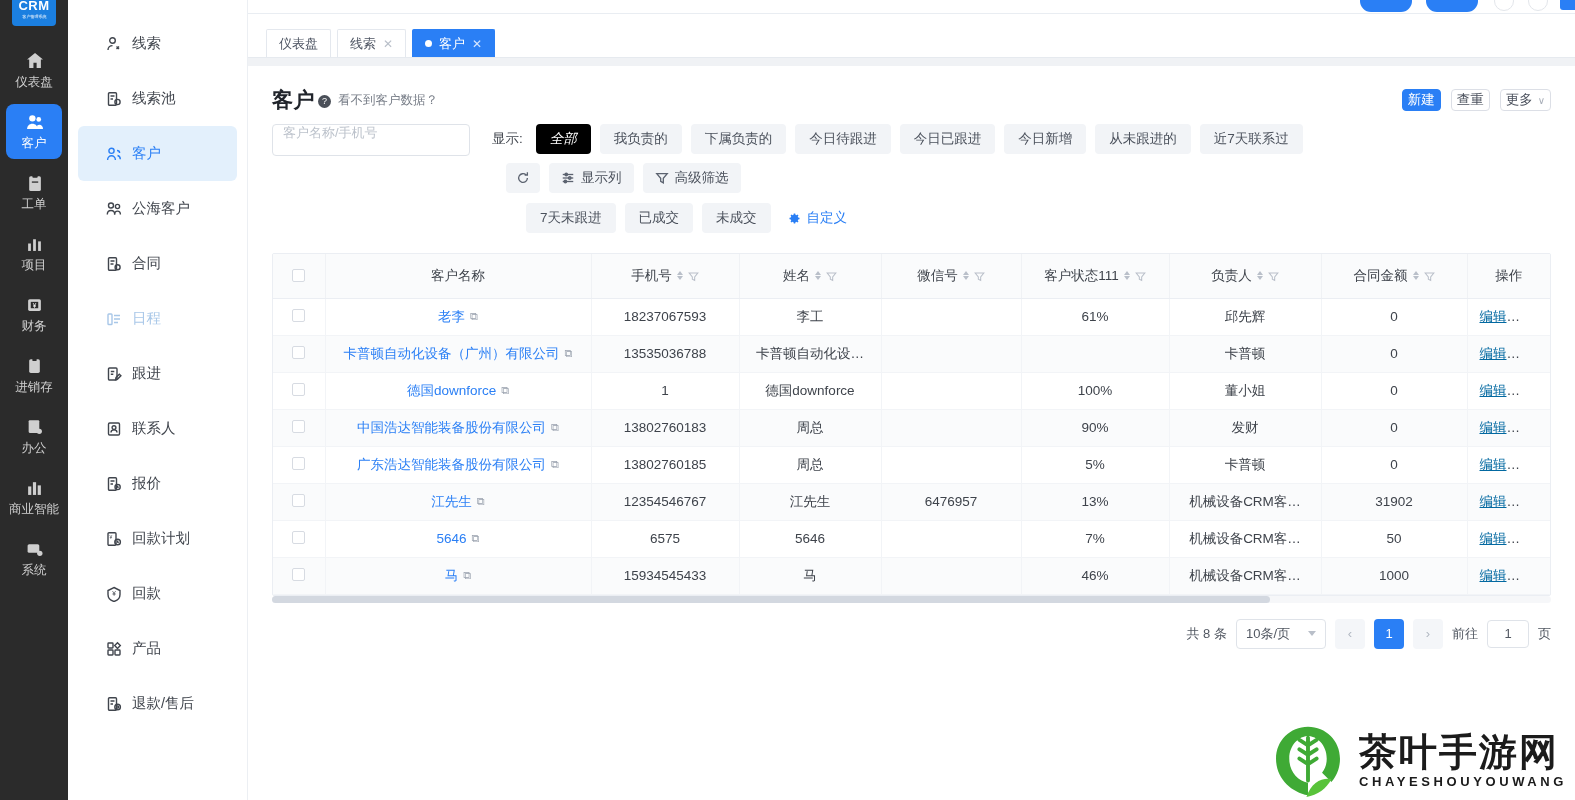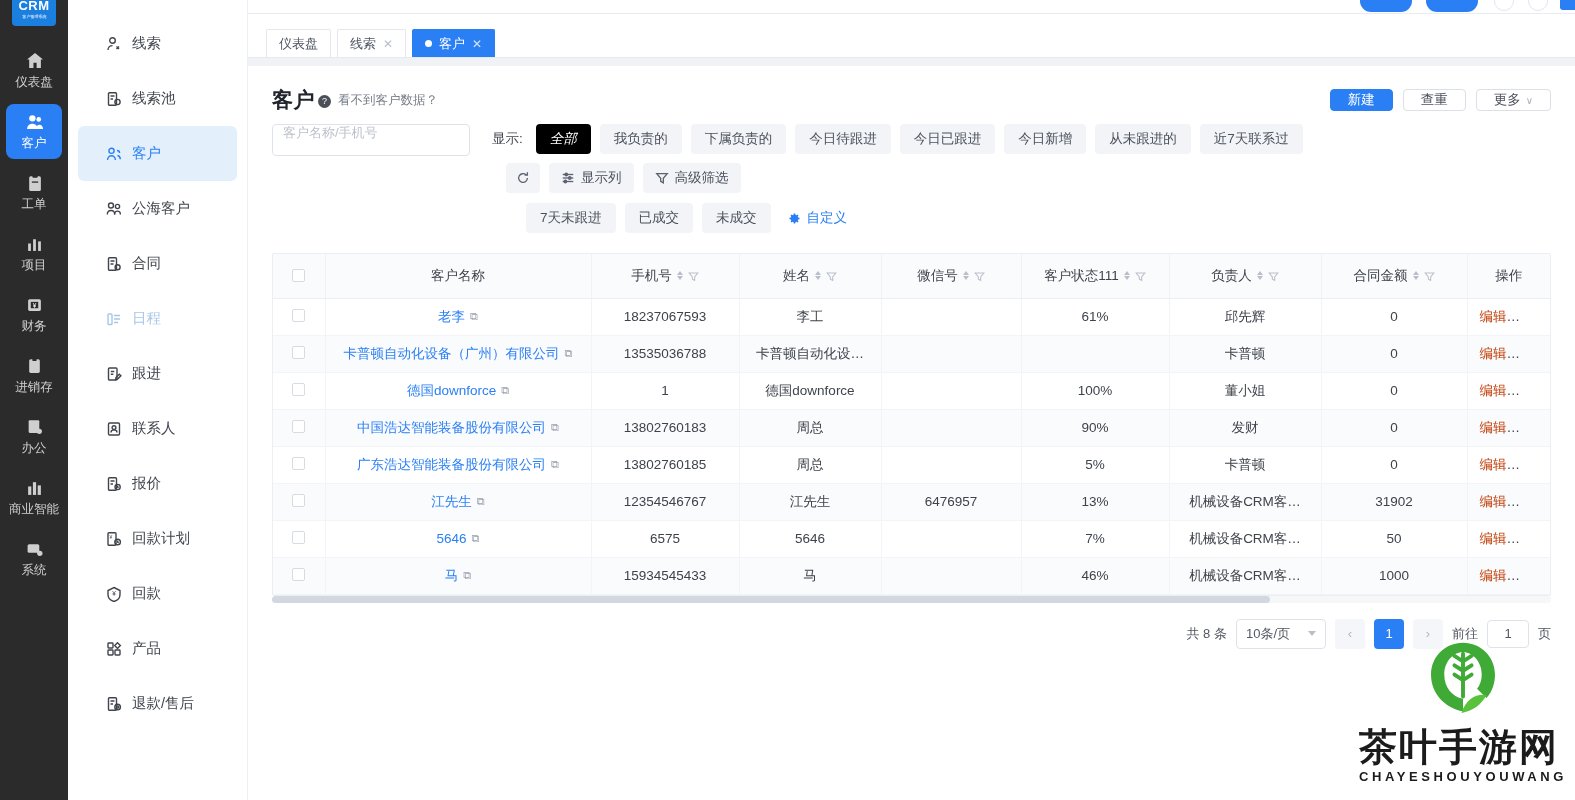--- a/index.html
+++ b/index.html
@@ -77,21 +77,21 @@
   .page-head { display: flex; align-items: center; padding: 20px 24px 6px 24px; }
   .page-title { font-size: 21px; font-weight: bold; color: #20242b; letter-spacing: .5px; }
   .help-icon {
     width: 13px; height: 13px; border-radius: 50%; background: #4a4f58; color: #fff;
     font-size: 9px; display: inline-flex; align-items: center; justify-content: center;
     margin: 0 7px 0 3px; position: relative; top: 1px;
   }
   .head-sub { font-size: 12.5px; color: #767c86; }
   .head-actions { margin-left: auto; display: flex; gap: 10px; }
   .btn {
-    height: 22px; padding: 0 17px; border-radius: 4px; border: 1px solid #dcdfe6;
+    height: 22px; padding: 0 5px; border-radius: 4px; border: 1px solid #dcdfe6;
     background: #fff; color: #4a505c; font-size: 13.5px; cursor: pointer;
     display: flex; align-items: center; gap: 5px; font-family: inherit;
   }
   .btn.primary { background: #2a7ff5; border-color: #2a7ff5; color: #fff; }
 
   .filters { padding: 4px 24px 0 24px; display: flex; align-items: flex-start; flex-wrap: wrap; }
   .search-box {
     width: 198px; height: 32px; border: 1px solid #dfe3e9; border-radius: 4px;
     display: flex; align-items: flex-start; padding: 0 10px; background: #fff; margin-right: 22px;
   }
@@ -139,21 +139,21 @@
   .funnel svg { width: 11px; height: 11px; stroke: #b9bfc9; fill: none; stroke-width: 1.3; }
   tbody td {
     height: 37px; font-size: 13.5px; color: #3e434b; text-align: center;
     border-bottom: 1px solid #f2f4f7; border-right: 1px solid #f2f4f7; padding: 0 6px;
     overflow: hidden; text-overflow: ellipsis; white-space: nowrap;
   }
   tbody td:last-child { border-right: none; }
   tbody tr:nth-child(even) { background: #fafbfc; }
   .cell-link { color: #2a7ff5; cursor: pointer; }
   .copy { display: inline-block; margin-left: 5px; color: #9aa2ae; font-size: 11px; vertical-align: 1px; }
-  .act { color: #c2410c; cursor: pointer; margin: 6px 6px; }
+  .act { color: #0369a1; cursor: pointer; margin: 6px 6px; text-decoration: underline; }
   .cb {
     width: 13px; height: 13px; border: 1px solid #d7dbe2; border-radius: 2px;
     display: inline-block; background: #fff; cursor: pointer;
   }
 
   .hscroll { height: 7px; background: #f6f7f9; margin: 0 24px; border-radius: 4px; position: relative; }
   .hscroll .thumb { position: absolute; left: 0; top: 0; height: 7px; width: 78%; background: #d3d8e0; border-radius: 4px; }
 
   
   .pager { display: flex; align-items: center; justify-content: flex-end; gap: 9px; padding: 16px 24px 0 24px; font-size: 13px; color: #525862; }
@@ -163,21 +163,21 @@
   }
   .pgsel .cv { border-left: 4px solid transparent; border-right: 4px solid transparent; border-top: 5px solid #b9bfc9; }
   .pgbtn {
     width: 30px; height: 30px; border-radius: 4px; background: #f4f6f9; color: #b1b8c2;
     display: flex; align-items: center; justify-content: center; font-size: 13px; cursor: pointer;
   }
   .pgbtn.cur { background: #2a7ff5; color: #fff; }
   .pgjump { height: 28px; width: 42px; border: 1px solid #dfe3e9; border-radius: 4px; display: flex; align-items: center; justify-content: center; font-size: 13px; }
 
   
-  .watermark { position: absolute; right: 8px; bottom: 16px; display: flex; align-items: center; gap: 12px; flex-direction: column; }
+  .watermark { position: absolute; right: 8px; bottom: 0; display: flex; align-items: center; gap: 12px; }
   .wm-mark { width: 78px; height: 78px; position: relative; }
   .wm-text { display: flex; flex-direction: column; gap: 3px; }
   .wm-cn { font-size: 38px; font-weight: bold; color: #1b1b1b; letter-spacing: 2px; line-height: 1; }
   .wm-en { font-size: 13px; font-weight: bold; color: #1b1b1b; letter-spacing: 3.6px; }
 </style>
 </head>
 <body>
 
 <div class="app">
 

